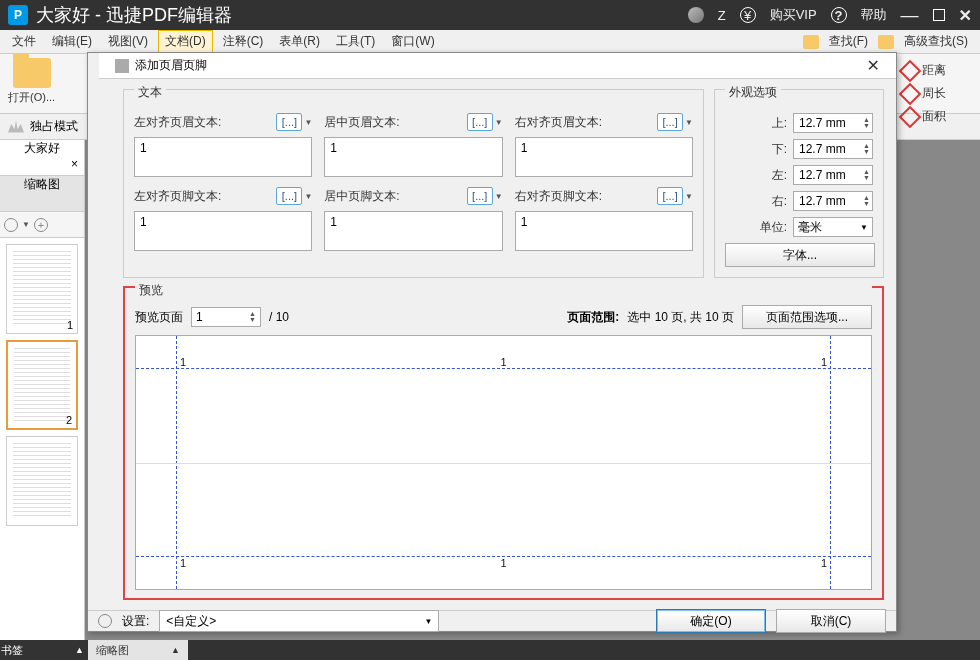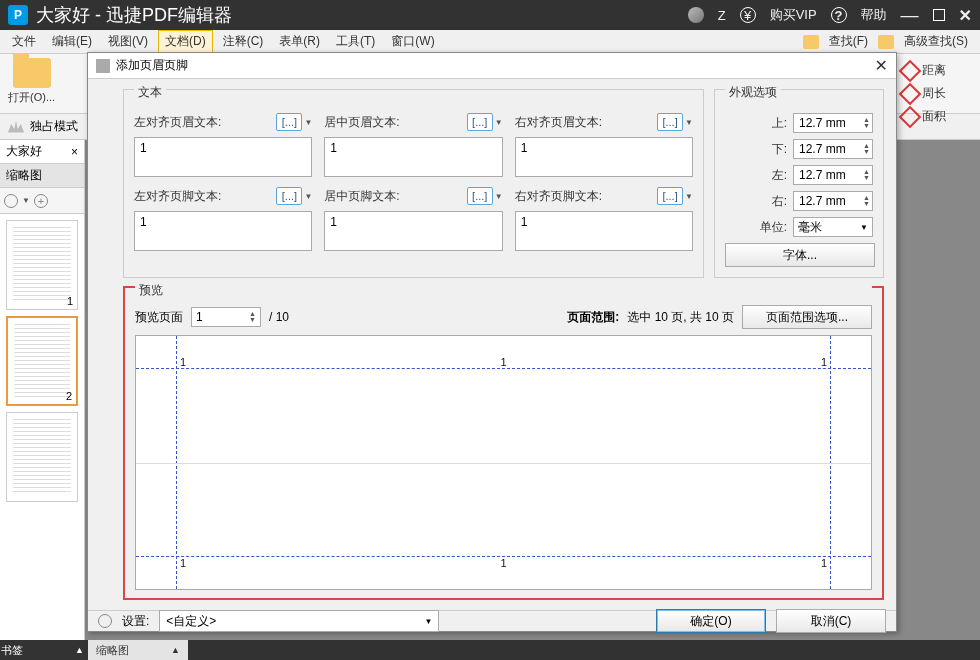--- a/index.html
+++ b/index.html
@@ -26,36 +26,36 @@
 
 .right-tools { position: absolute; right: 6px; top: 62px; width: 72px; display: flex; flex-direction: column; gap: 6px; }
 .right-tool { display: flex; align-items: center; gap: 4px; font-size: 12px; color: #333; }
 .diamond { width: 16px; height: 16px; transform: rotate(45deg); border: 2px solid #d33; }
 
 .exclusive-bar { height: 26px; background: #f0f0f0; display: flex; align-items: center; padding: 0 8px; border-bottom: 1px solid #ccc; gap: 6px; }
 .crown { width: 16px; height: 12px; background: #bbb; clip-path: polygon(0 100%, 20% 30%, 40% 70%, 50% 0, 60% 70%, 80% 30%, 100% 100%); }
 
 .content-area { position: absolute; left: 0; top: 140px; right: 0; bottom: 20px; background: #888; display: flex; }
 .left-panel { width: 85px; background: #f5f5f5; border-right: 1px solid #ccc; display: flex; flex-direction: column; }
-.tab-header { height: 24px; background: #fff; border-bottom: 1px solid #ccc; display: flex; align-items: center; padding: 0 6px; font-size: 12px; }
+.tab-header { height: 36px; background: #fff; border-bottom: 1px solid #ccc; display: flex; align-items: center; padding: 0 6px; font-size: 12px; flex-direction: column; }
 .tab-header.dark { background: #e4e4e4; }
 .thumb-toolbar { height: 26px; display: flex; align-items: center; padding: 0 4px; gap: 4px; border-bottom: 1px solid #ccc; }
 .gear-icon { width: 14px; height: 14px; border: 1.5px solid #888; border-radius: 50%; position: relative; }
 .plus-circle { width: 14px; height: 14px; border: 1.5px solid #888; border-radius: 50%; display:flex; align-items:center; justify-content:center; font-size:11px; color:#888; }
 .thumbs { flex:1; overflow: hidden; padding: 6px; display: flex; flex-direction: column; gap: 6px; background: #fff; }
 .thumb-page { height: 90px; background: #fff; border: 1px solid #ccc; position: relative; }
 .thumb-page.sel { border: 2px solid #e89b3c; }
 .thumb-page .num { position: absolute; bottom: 2px; right: 4px; font-size: 11px; }
 .thumb-lines { position:absolute; inset:6px; background: repeating-linear-gradient(to bottom, #ddd 0, #ddd 1px, transparent 1px, transparent 4px); }
 
 .bookmark-tab { position: absolute; left: 0; bottom: 0; height: 20px; background: #333; color: #fff; display: flex; align-items: center; padding: 0 1px; font-size: 11px; gap: 6px; width: 85px; }
 
 
 .dialog { position: absolute; left: 87px; top: 52px; width: 810px; height: 580px; background: #f0f0f0; border: 1px solid #888; box-shadow: 2px 2px 6px rgba(0,0,0,.3); display: flex; flex-direction: column; }
-.dlg-title { height: 26px; background: #fff; border-bottom: 1px solid #ccc; display: flex; align-items: center; padding: 0 8px; }
+.dlg-title { height: 26px; background: #fff; border-bottom: 1px solid #ccc; display: flex; align-items: center; padding: 0 16px; margin-left: 11px; }
 .dlg-title .icn { width: 14px; height: 14px; background: #aaa; margin-right: 6px; }
 .dlg-title .close { margin-left: auto; font-size: 16px; color: #333; cursor: pointer; }
 .dlg-body { flex: 1; padding: 10px 12px; display: flex; flex-direction: column; gap: 8px; overflow: hidden; margin-left: 23px; }
 
 .groups-row { display: flex; gap: 10px; }
 .group-text { flex: 1; border: 1px solid #ccc; padding: 8px 10px 10px; background: #f0f0f0; position: relative; }
 .group-legend { position: relative; top: -14px; background: #f0f0f0; padding: 0 4px; font-size: 12px; color: #333; margin-bottom: -8px; display: inline-block; }
 .fields-grid { display: grid; grid-template-columns: repeat(3, 1fr); gap: 10px 12px; }
 .field-col { display: flex; flex-direction: column; gap: 6px; }
 .field-head { display: flex; align-items: center; justify-content: space-between; font-size: 12px; color: #333; }

